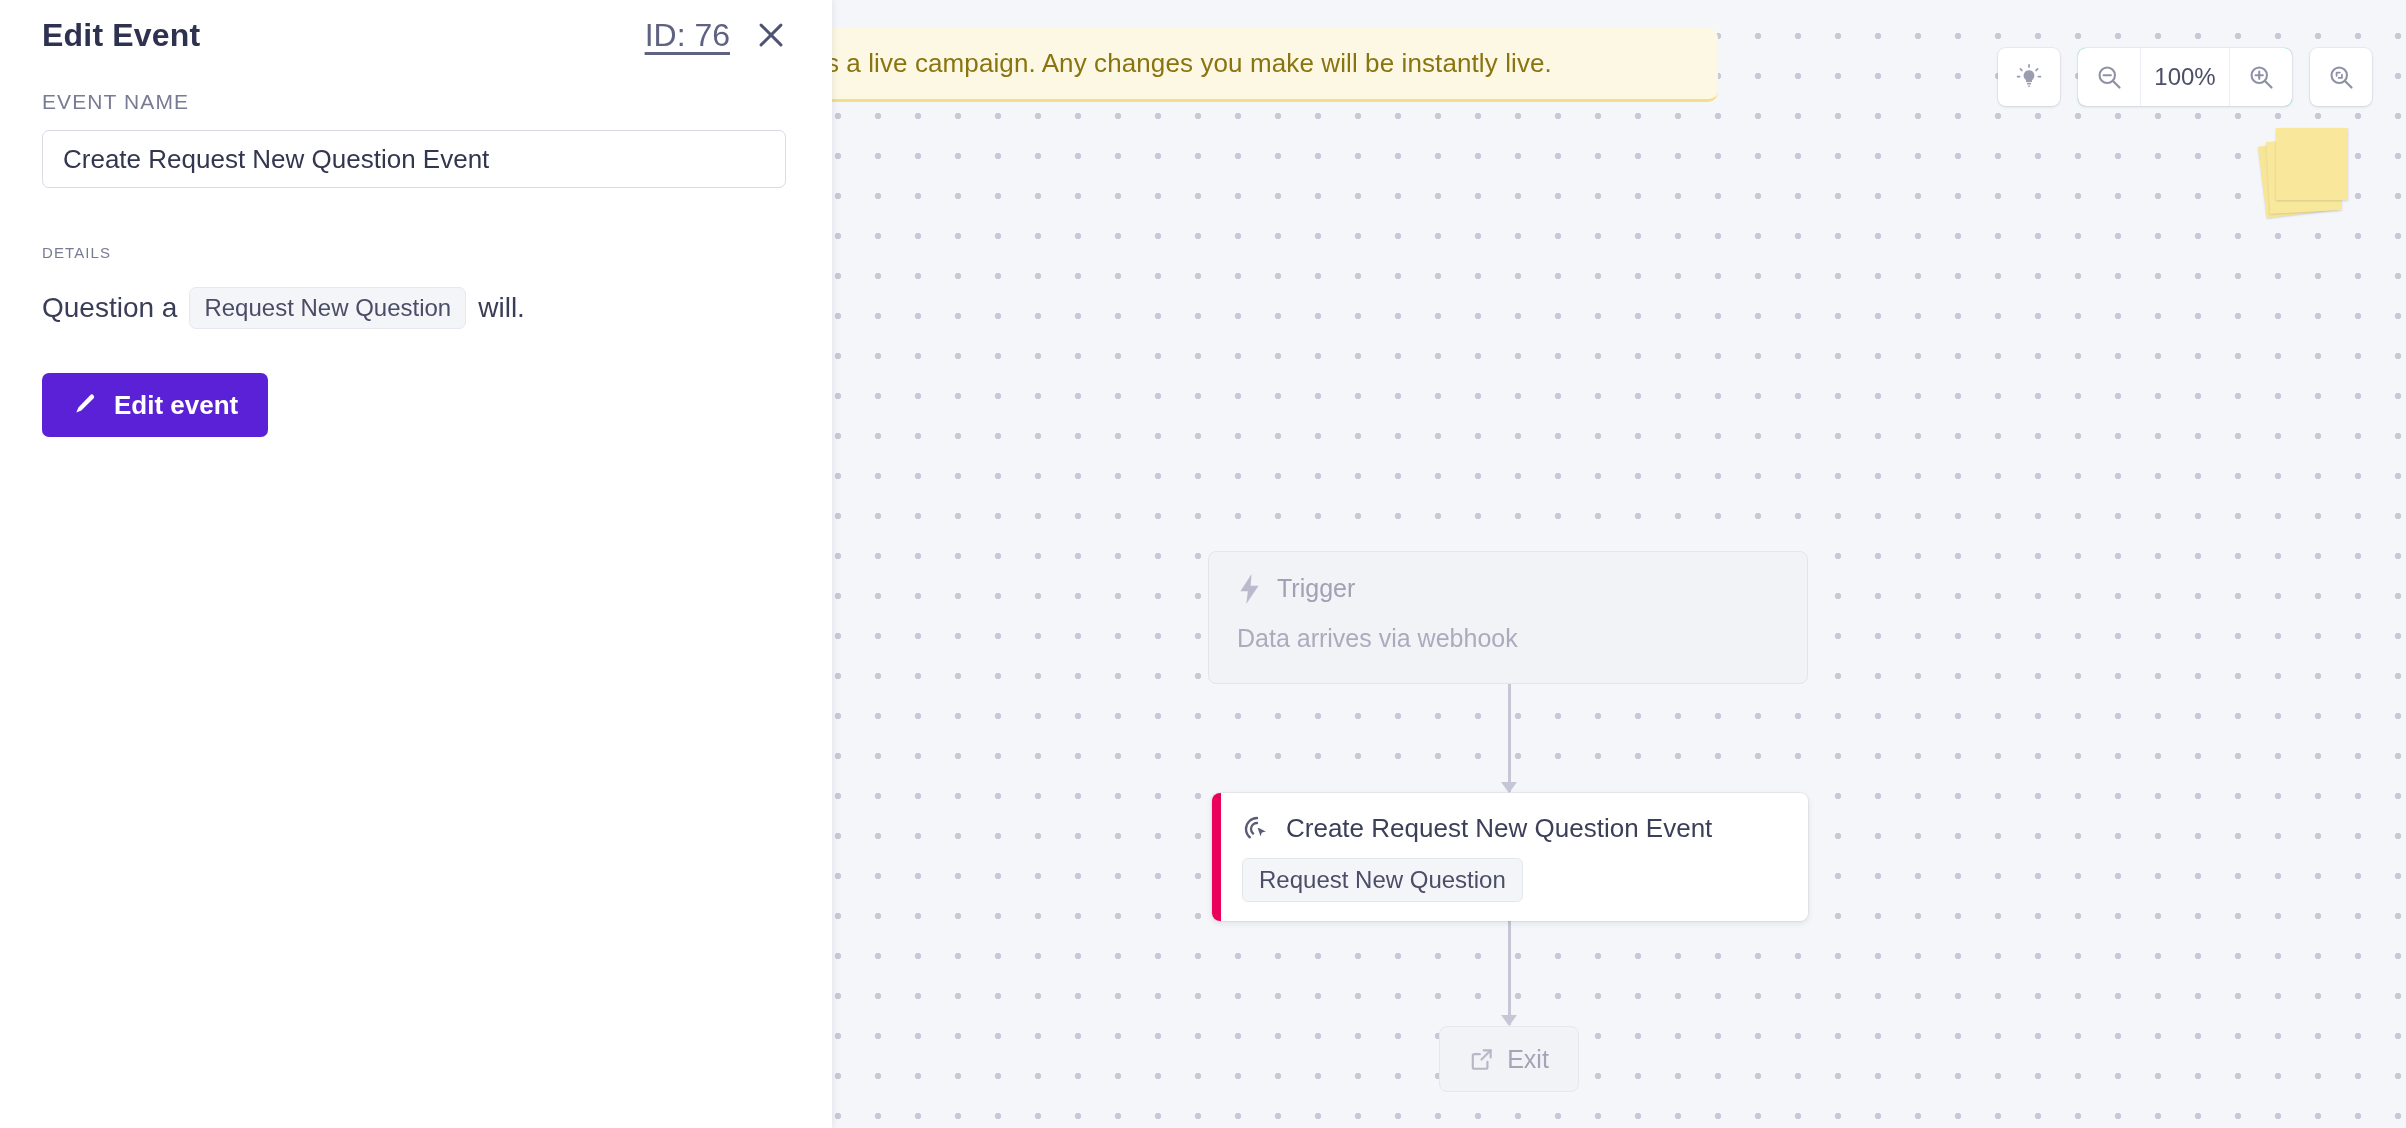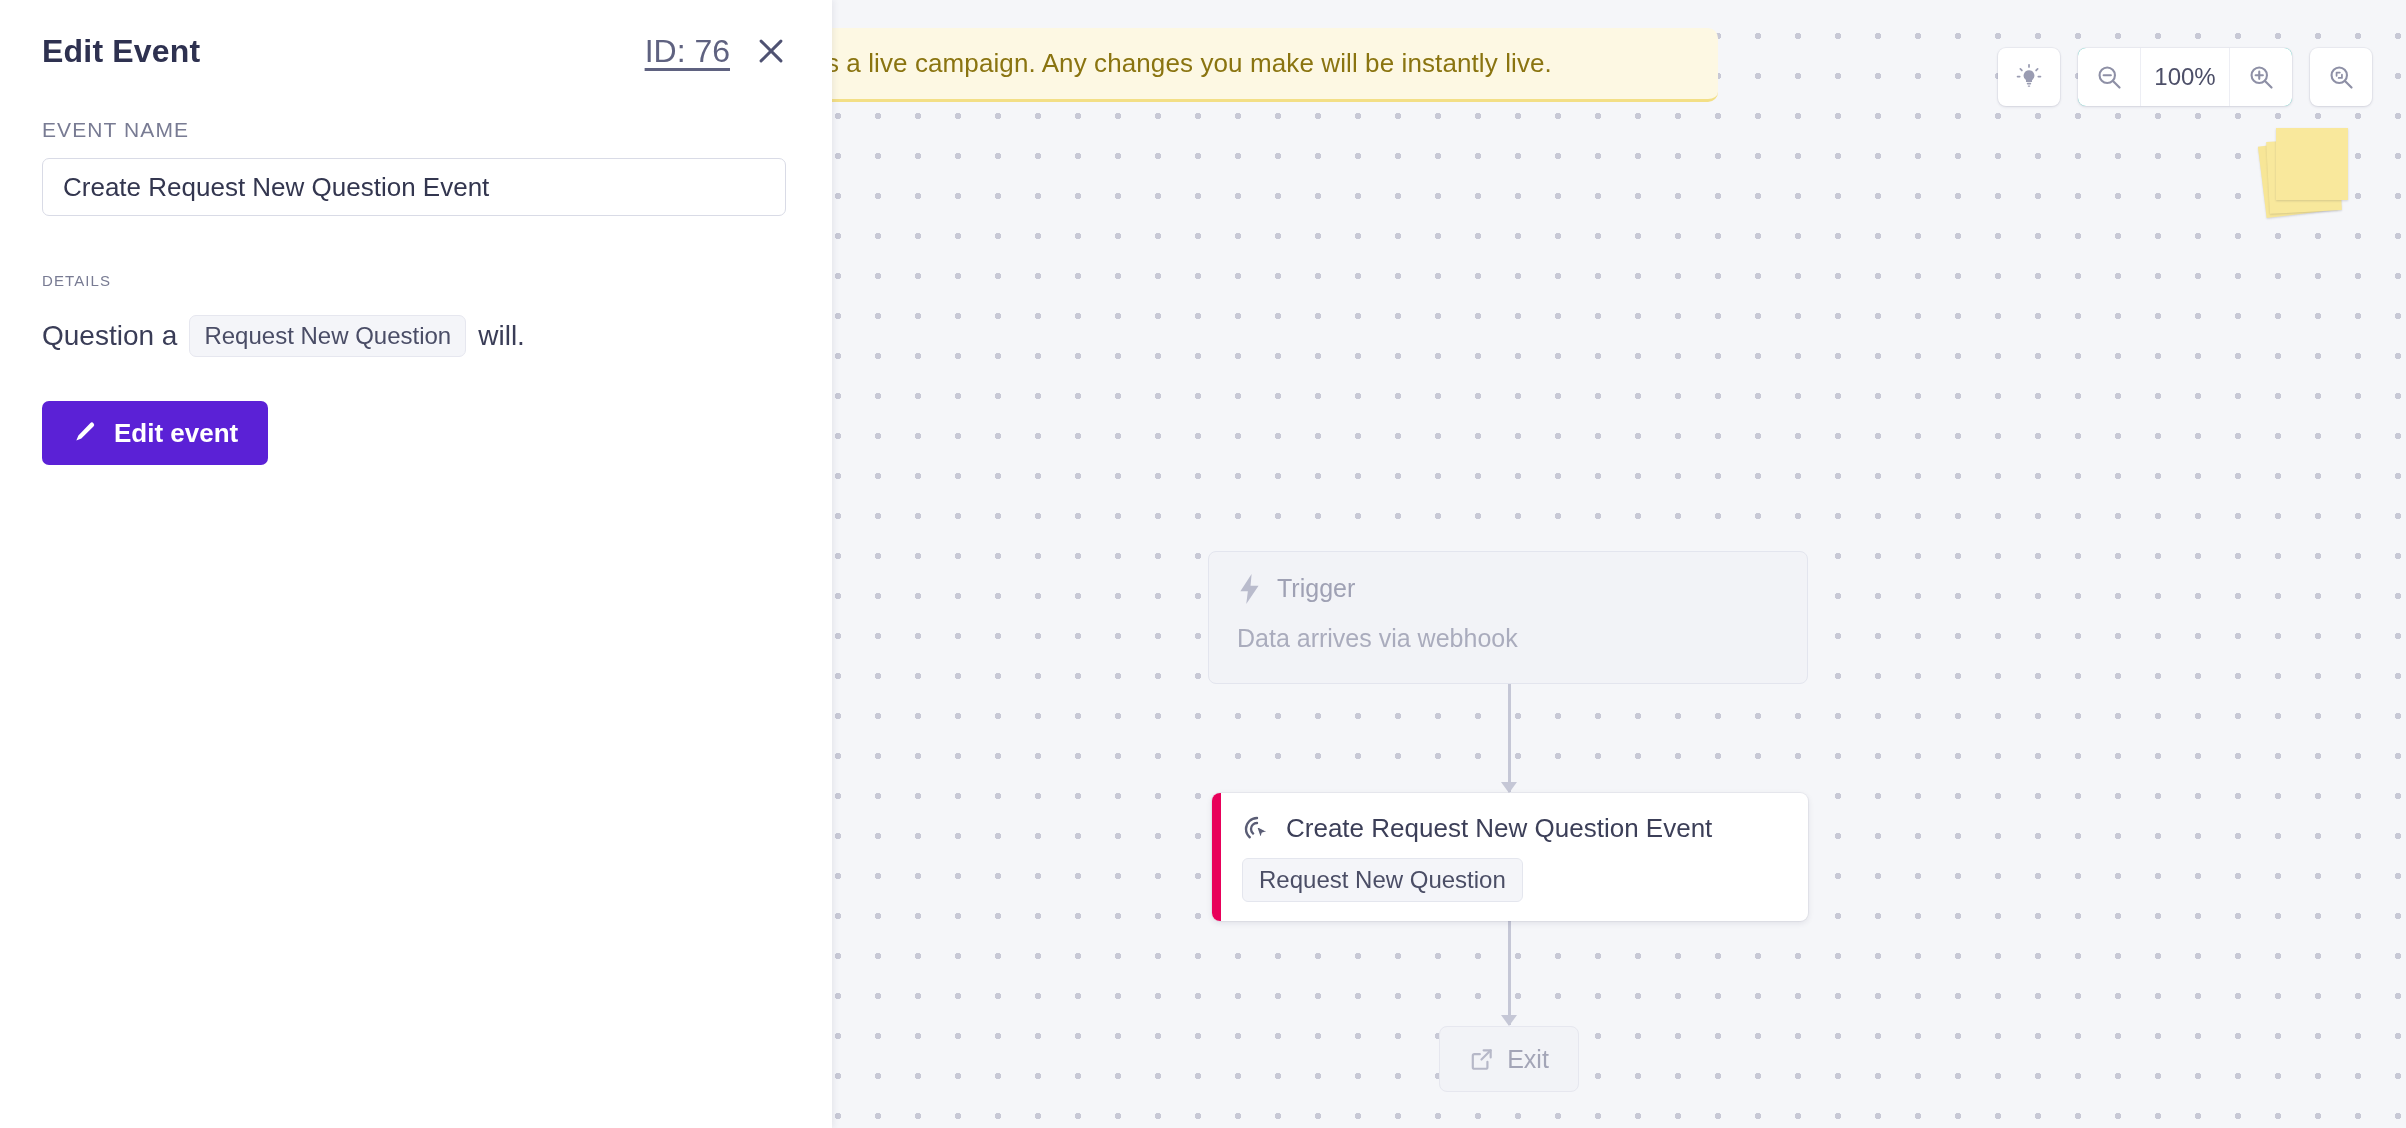--- a/index.html
+++ b/index.html
@@ -214,21 +214,21 @@
 
   
   .panel {
     position: absolute;
     left: 0; top: 0;
     width: 832px;
     height: 1128px;
     background: #ffffff;
     box-shadow: 2px 0 6px rgba(30,34,70,.07);
     z-index: 10;
-    padding: 32px 42px;
+    padding: 16px 42px;
   }
 
   .panel-header {
     display: flex;
     align-items: center;
     justify-content: space-between;
   }
   .panel-title {
     font-size: 32px;
     font-weight: bold;
@@ -248,21 +248,21 @@
     cursor: pointer;
   }
   .close-btn {
     width: 38px; height: 38px;
     display: flex; align-items: center; justify-content: center;
     cursor: pointer;
     color: #4f5272;
   }
 
   .field-label {
-    margin-top: 48px;
+    margin-top: 36px;
     font-size: 21px;
     letter-spacing: 1.1px;
     color: #787b93;
   }
 
   .text-input {
     margin-top: 16px;
     width: 744px;
     height: 58px;
     border: 1px solid #d9dbe6;

